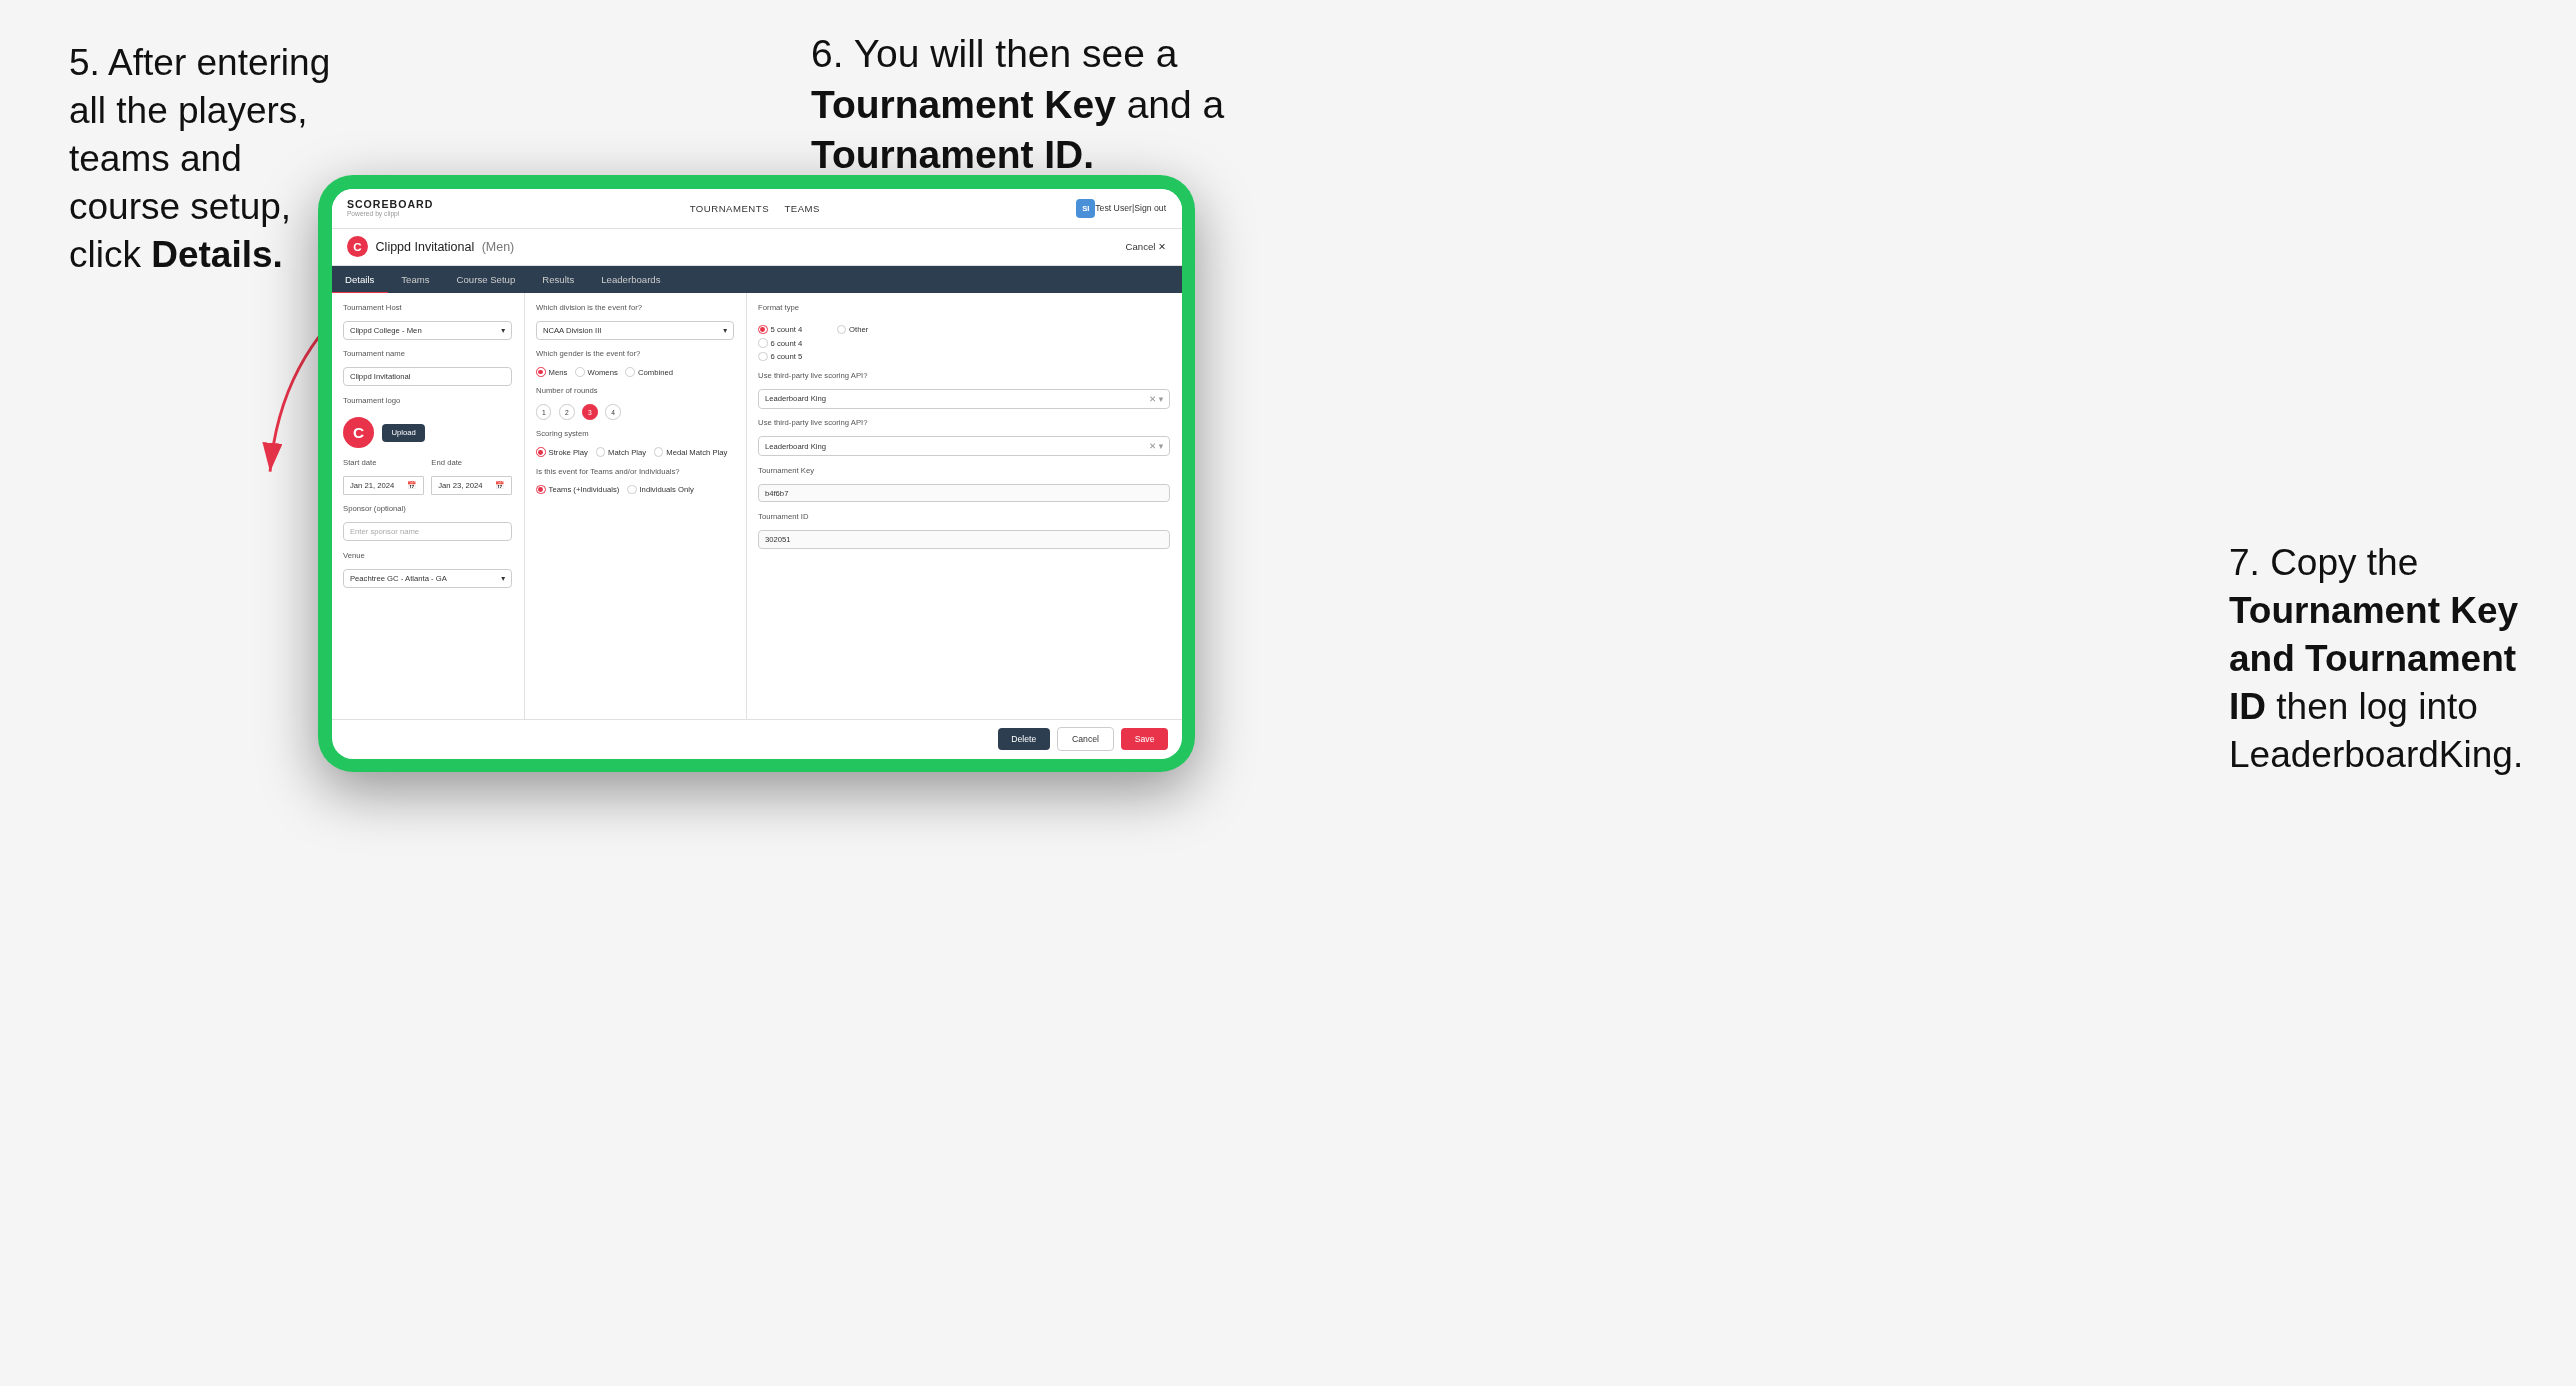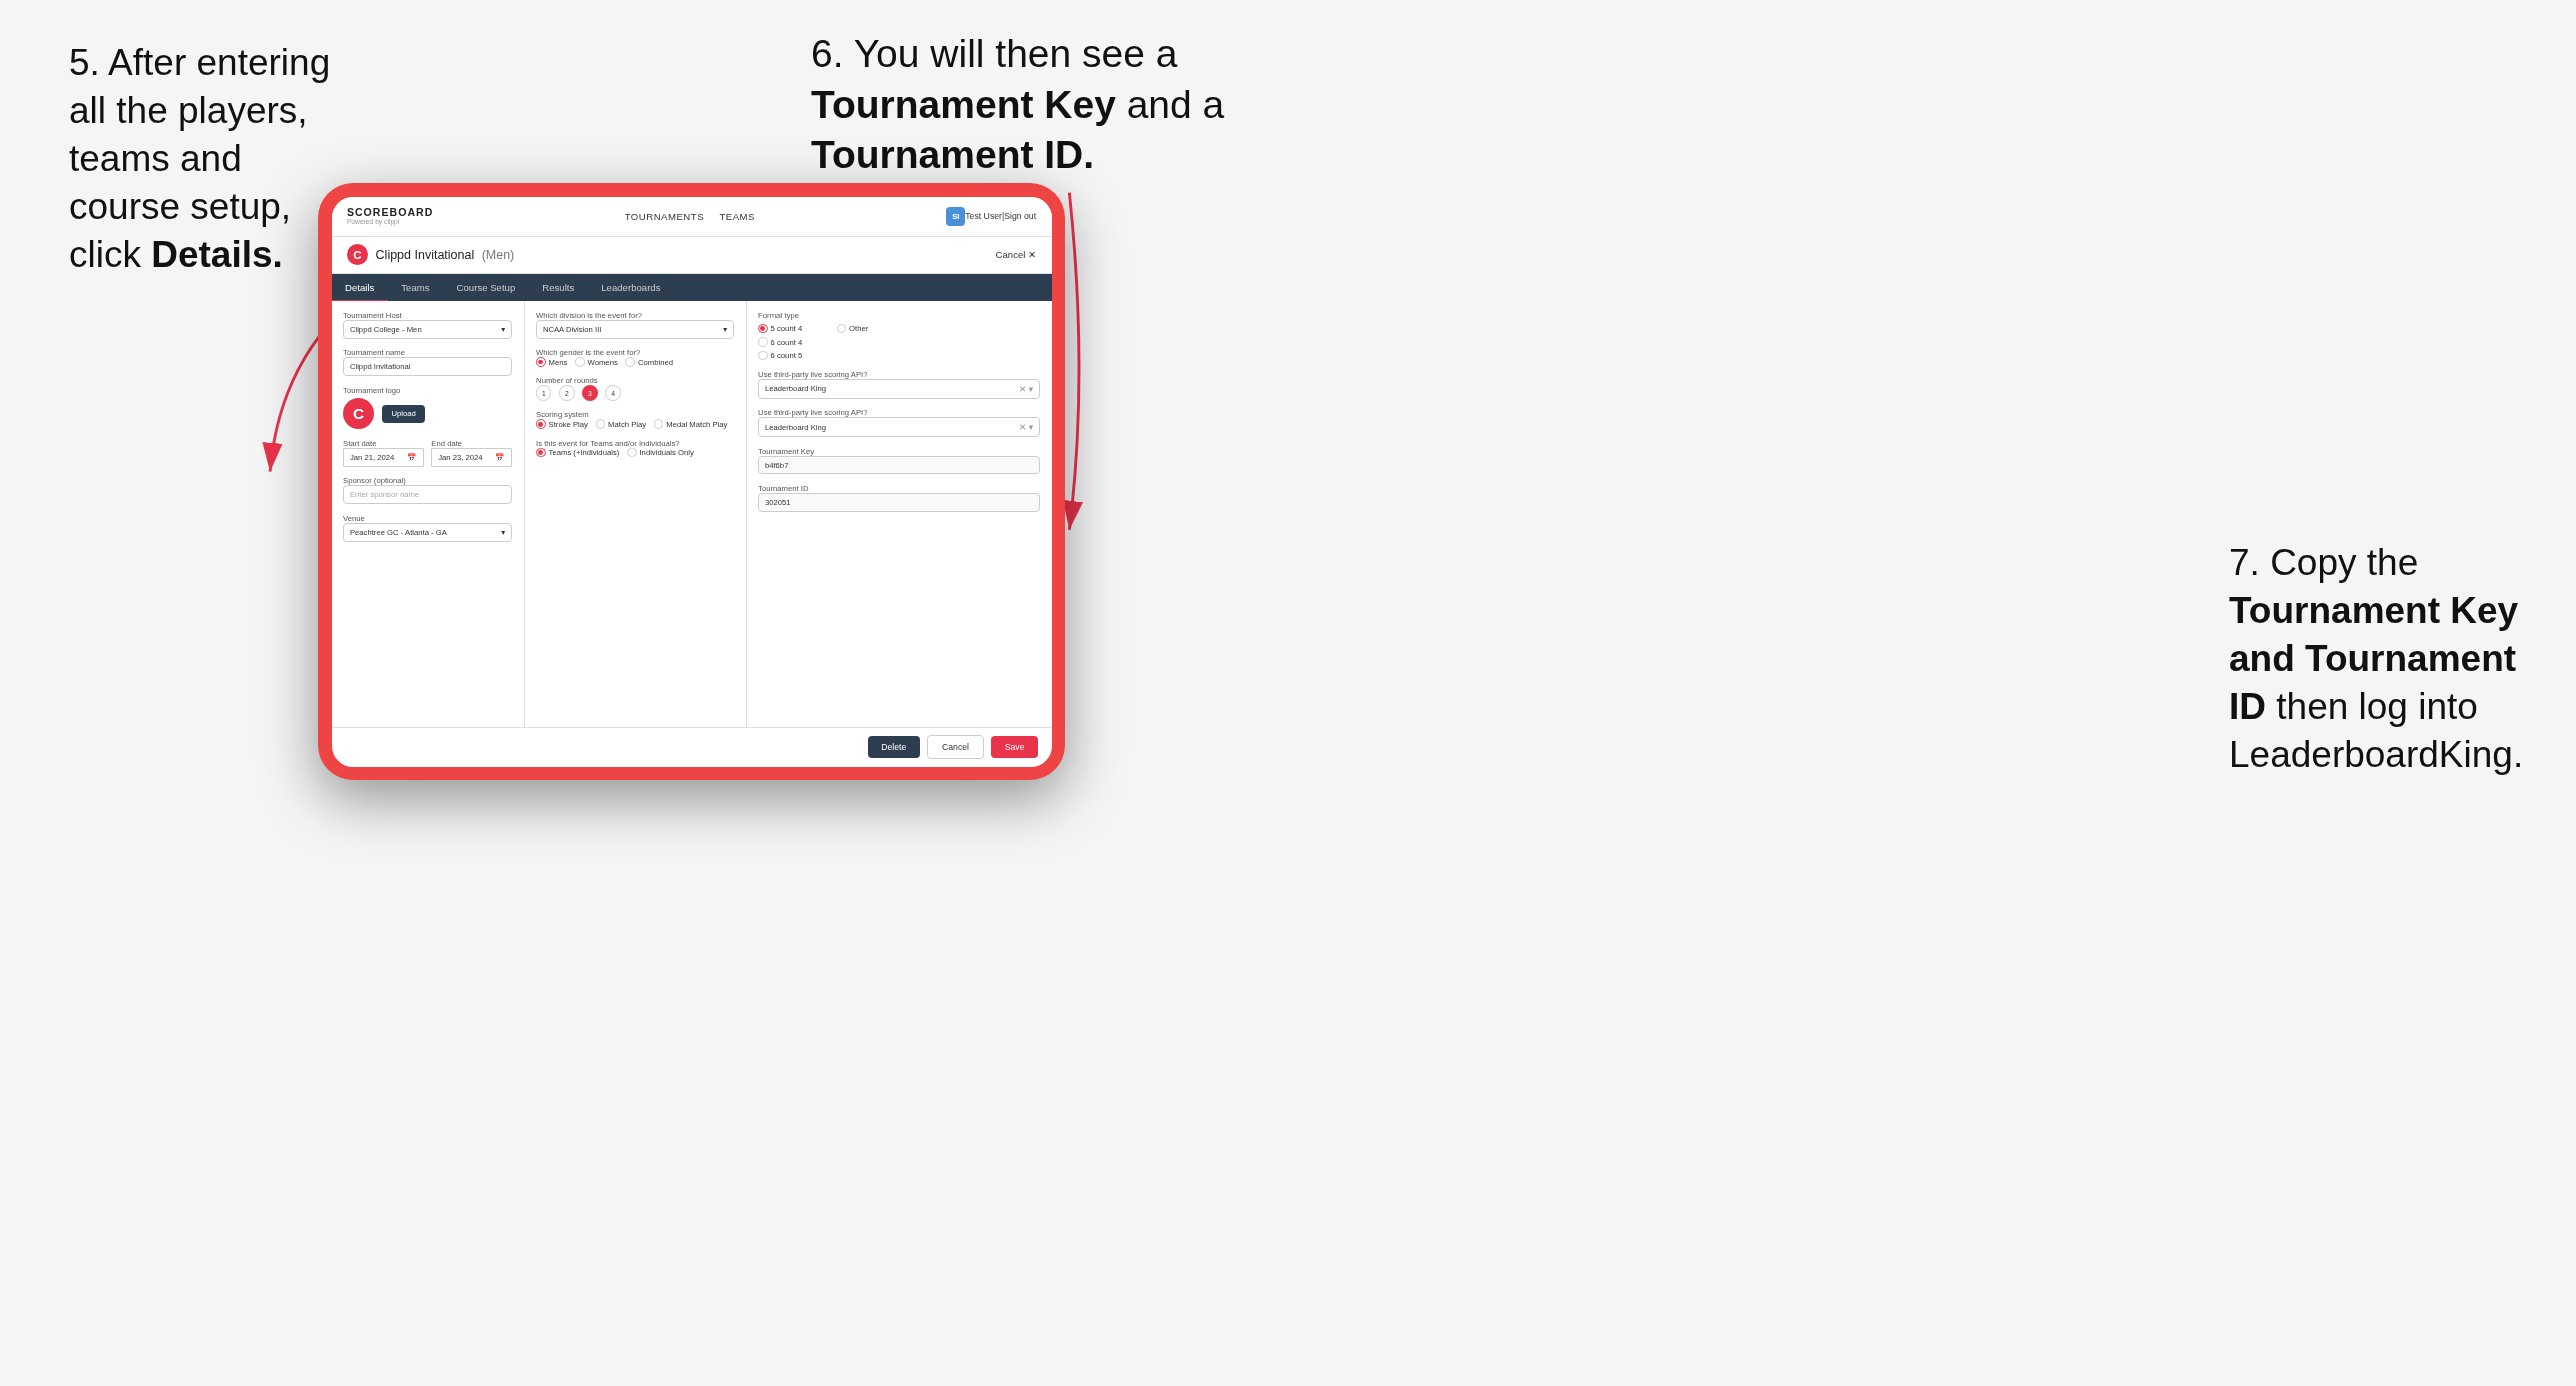--- a/index.html
+++ b/index.html
@@ -39,24 +39,24 @@
       right: 19px;
       top: 539px;
       width: 328px;
       font-size: 37px;
     }
 
     
     .tablet-container {
       position: absolute;
       left: 318px;
-      top: 183px;
-      width: 747px;
+      top: 175px;
+      width: 877px;
       height: 597px;
-      background: #ef4444;
+      background: #22c55e;
       border-radius: 35px;
       padding: 13.5px;
       box-shadow: 0 19px 58px rgba(0,0,0,0.4);
     }
 
     .tablet-screen {
       width: 100%;
       height: 100%;
       background: #fff;
       border-radius: 21px;
@@ -195,21 +195,21 @@
     .left-col {
       width: 193px;
       padding: 9.6px 11.6px;
       border-right: 1px solid #e0e0e0;
       flex-shrink: 0;
       display: flex;
       flex-direction: column;
       gap: 9.6px;
     }
 
-    .field-group { display: flex; flex-direction: column; gap: 0; }
+    .field-group { display: flex; flex-direction: column; gap: 9px; }
     .field-label { font-size: 7.7px; color: #555; font-weight: 500; }
     .field-input {
       border: 1px solid #ccc;
       border-radius: 3.9px;
       padding: 3.9px 5.8px;
       font-size: 7.7px;
       color: #333;
       background: #fff;
       display: flex;
       align-items: center;

